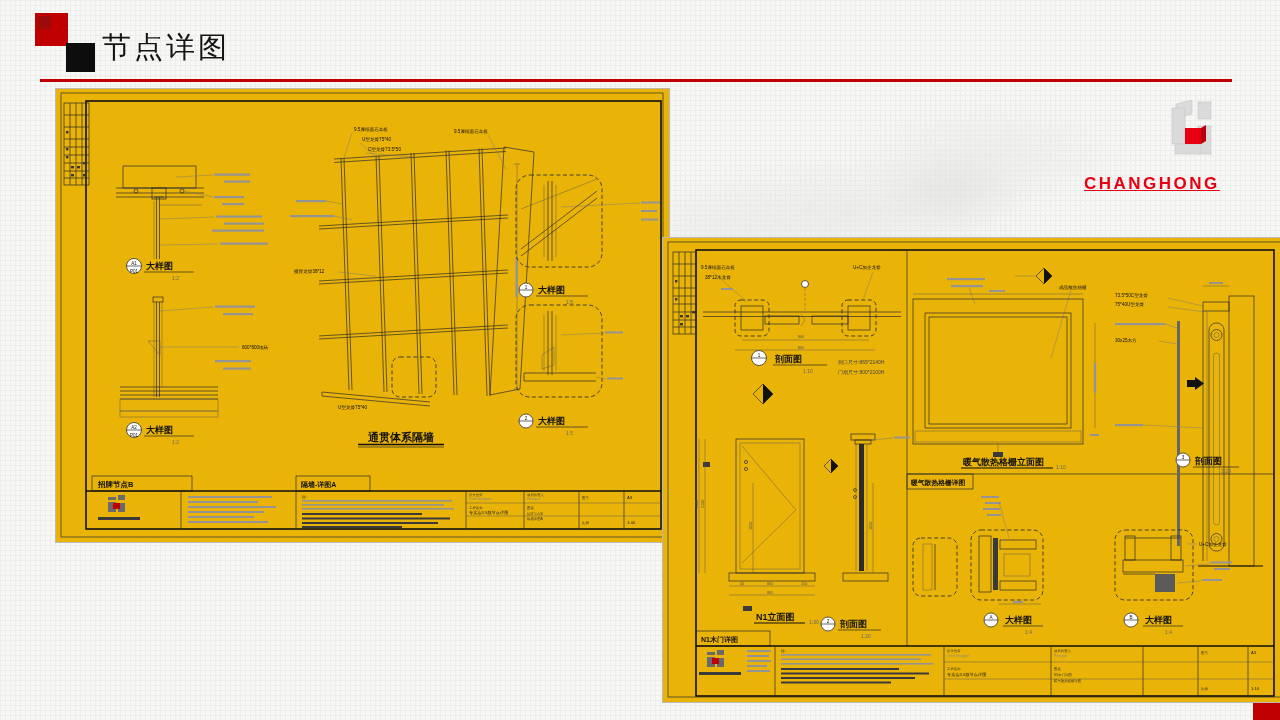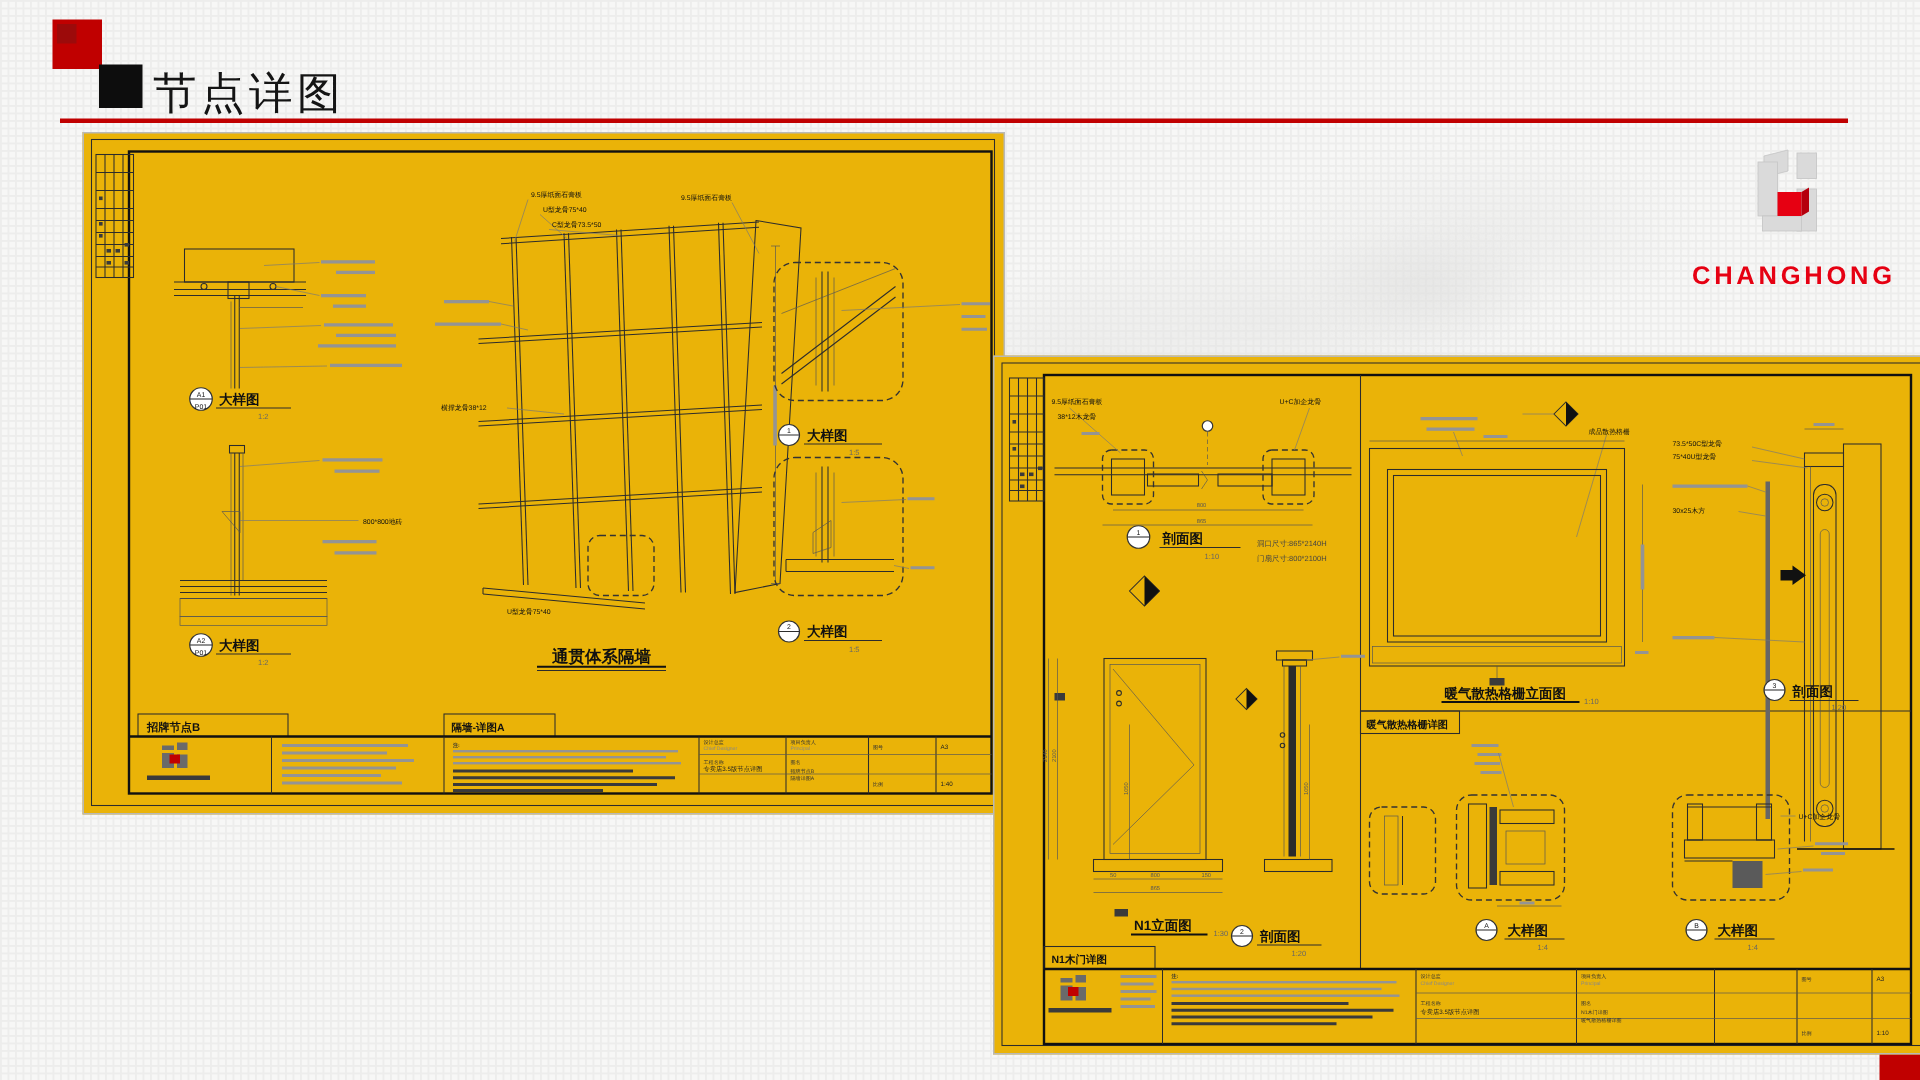--- a/index.html
+++ b/index.html
@@ -10,32 +10,32 @@
     background-image:
       linear-gradient(#ededec 1px, transparent 1px),
       linear-gradient(90deg, #ededec 1px, transparent 1px);
     background-size:5px 5px;
   }
   .abs{position:absolute;}
   
   .sq-red{left:35px;top:13px;width:33px;height:33px;background:#c00000;}
   .sq-red-inner{left:3px;top:3px;width:13px;height:13px;background:#9c0a0a;position:absolute;}
   .sq-black{left:66px;top:43px;width:29px;height:29px;background:#0d0d0d;}
-  .page-title{left:102px;top:43px;font-size:29px;letter-spacing:3px;color:#141414;font-weight:500;}
+  .page-title{left:102px;top:28px;font-size:29px;letter-spacing:3px;color:#141414;font-weight:500;}
   .title-rule{left:40px;top:79px;width:1192px;height:3px;background:#c00000;}
   
   .wm{filter:blur(5px);opacity:.55;pointer-events:none;}
   .wm1{left:660px;top:95px;width:470px;height:170px;
        background:radial-gradient(ellipse 60% 55% at 40% 70%, #e3e3e2 0%, transparent 70%),
                   radial-gradient(ellipse 45% 50% at 70% 35%, #e6e6e5 0%, transparent 70%),
                   radial-gradient(ellipse 35% 45% at 15% 85%, #e6e6e5 0%, transparent 75%);}
   .wm2{left:840px;top:130px;width:220px;height:120px;
        background:radial-gradient(ellipse 50% 50% at 50% 50%, #dededd 0%, transparent 72%);}
   
-  .brand-word{left:1128px;top:174px;width:130px;font-size:17px;font-weight:bold;color:#e60012;letter-spacing:2.5px;}
+  .brand-word{left:1084px;top:174px;width:130px;font-size:17px;font-weight:bold;color:#e60012;letter-spacing:2.5px;text-decoration:underline;}
   
   .edge-black{left:1253px;top:574px;width:27px;height:69px;background:#0b0b0b;}
   .edge-red{left:1253px;top:645px;width:27px;height:75px;background:#c00000;}
   
   .sheet{background:#eab308;border:1px solid #b9b9b6;}
   .sheet svg{display:block;}
   
   .ln{stroke:#2c2c2c;stroke-width:.7;fill:none;}
   .lnb{stroke:#111;stroke-width:1.6;fill:none;}
   .lnt{stroke:#555;stroke-width:.45;fill:none;}

